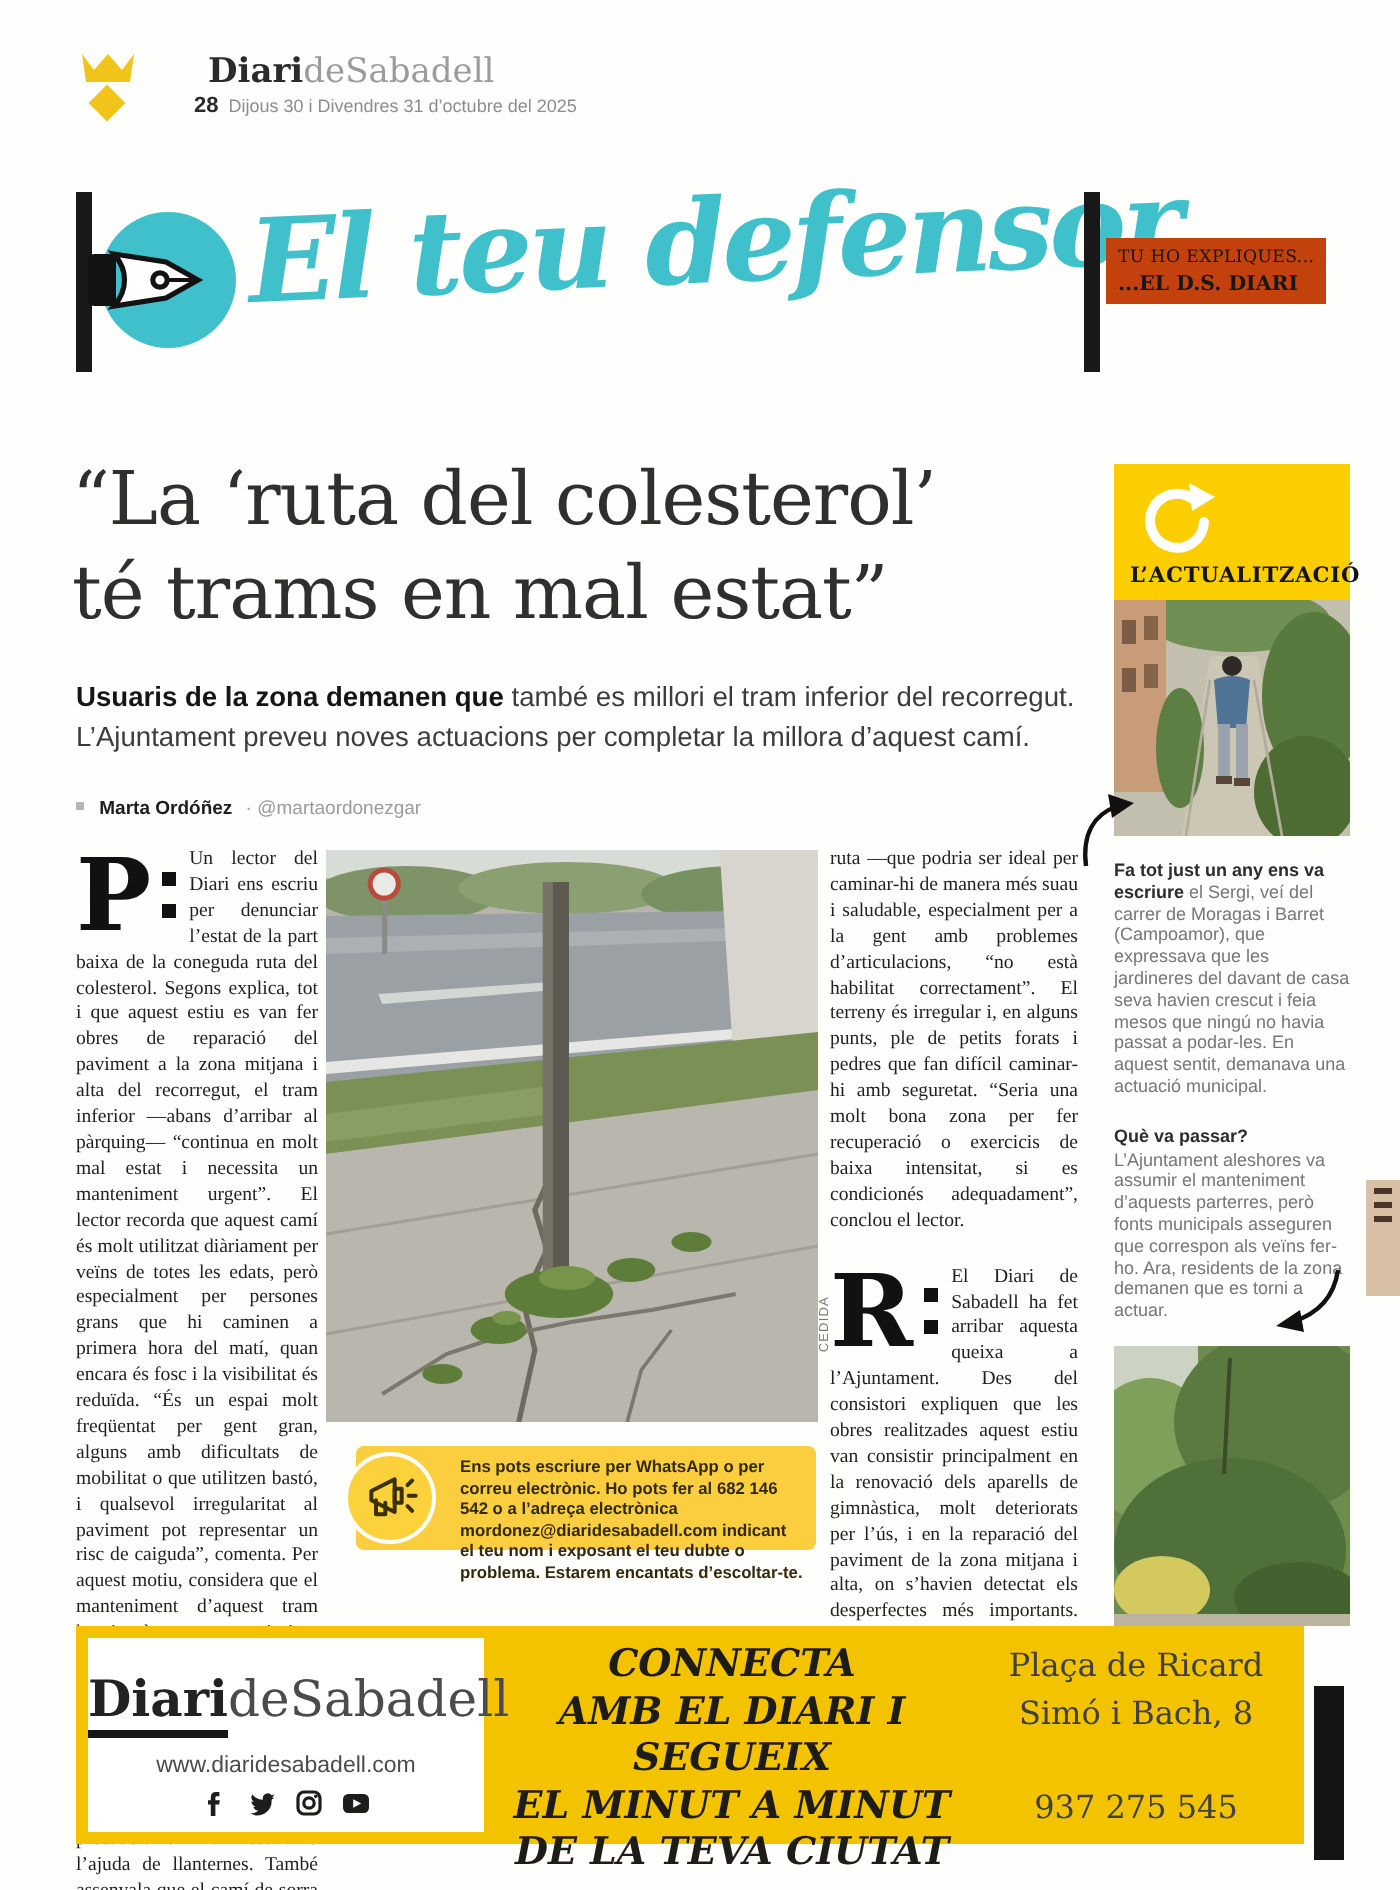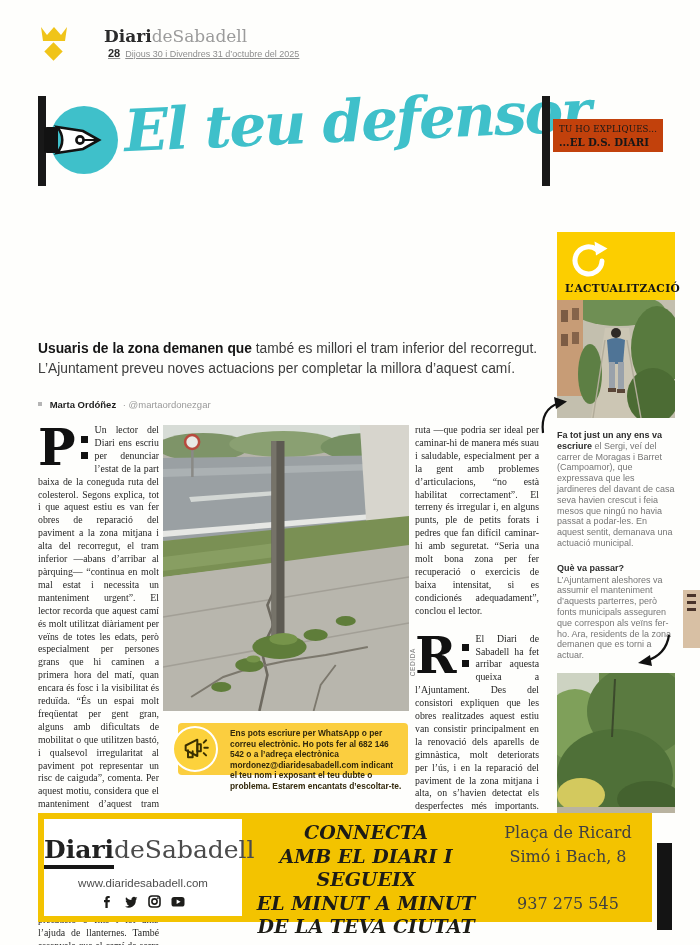--- a/index.html
+++ b/index.html
@@ -2,21 +2,21 @@
 <html lang="ca"><head>
 <meta charset="utf-8">
 <style>
   html,body{margin:0;padding:0;background:#e8e8e8;}
   .page{position:relative;width:700px;height:945px;margin:0 auto;background:#fefefc;overflow:hidden;
         font-family:"Liberation Sans",sans-serif;color:#222;}
   
   .hdr-brand{position:absolute;left:104px;top:26px;font-family:"DejaVu Serif",serif;font-size:17px;}
   .hdr-brand .b{font-weight:700;color:#2b2b2b;}
   .hdr-brand .l{font-weight:400;color:#9b9b9b;}
-  .hdr-date{position:absolute;left:108px;top:47px;font-size:9px;color:#8d8d8d;text-decoration:underline;}
+  .hdr-date{position:absolute;left:97px;top:47px;font-size:9px;color:#8d8d8d;}
   .hdr-date .num{font-weight:700;font-size:11px;color:#2b2b2b;margin-right:5px;}
   .crest{position:absolute;left:38px;top:24px;}
   
   .m-bar{position:absolute;top:96px;width:8px;height:90px;background:#181818;}
   .pen-badge{position:absolute;left:44px;top:103px;}
   .m-title{position:absolute;left:124px;top:88px;width:420px;
            font-family:"DejaVu Serif",serif;font-style:italic;font-weight:700;
            font-size:58px;letter-spacing:-2px;color:#3fc0ca;transform:rotate(-2.5deg);white-space:nowrap;}
   .m-tag{position:absolute;left:553px;top:119px;width:99px;background:#c2410c;padding:5px 5px 4px 6px;
          font-family:"DejaVu Serif",serif;color:#171717;}
@@ -112,20 +112,24 @@
       <circle cx="23" cy="0" r="3.6" fill="#fff" stroke="#121212" stroke-width="2.6"></circle>
     </g>
   </svg>
   <div class="m-title">El teu defensor</div>
   <div class="m-bar" style="left:542px;"></div>
   <div class="m-tag">
     <span class="t1">TU HO EXPLIQUES...</span>
     <span class="t2">...EL D.S. DIARI</span>
   </div>
 
+  <div class="headline">
+    <span>“La ‘ruta del colesterol’</span><br>
+    <span>té trams en mal estat”</span>
+  </div>
   <div class="lede">
     <span class="b">Usuaris de la zona demanen que</span><span> també es millori el tram inferior del recorregut. L’Ajuntament preveu noves actuacions per completar la millora d’aquest camí.</span>
   </div>
   <div class="byline">
     <span class="sq"></span>
     <span class="n">Marta Ordóñez</span>
     <span>·</span>
     <span>@martaordonezgar</span>
   </div>
 

